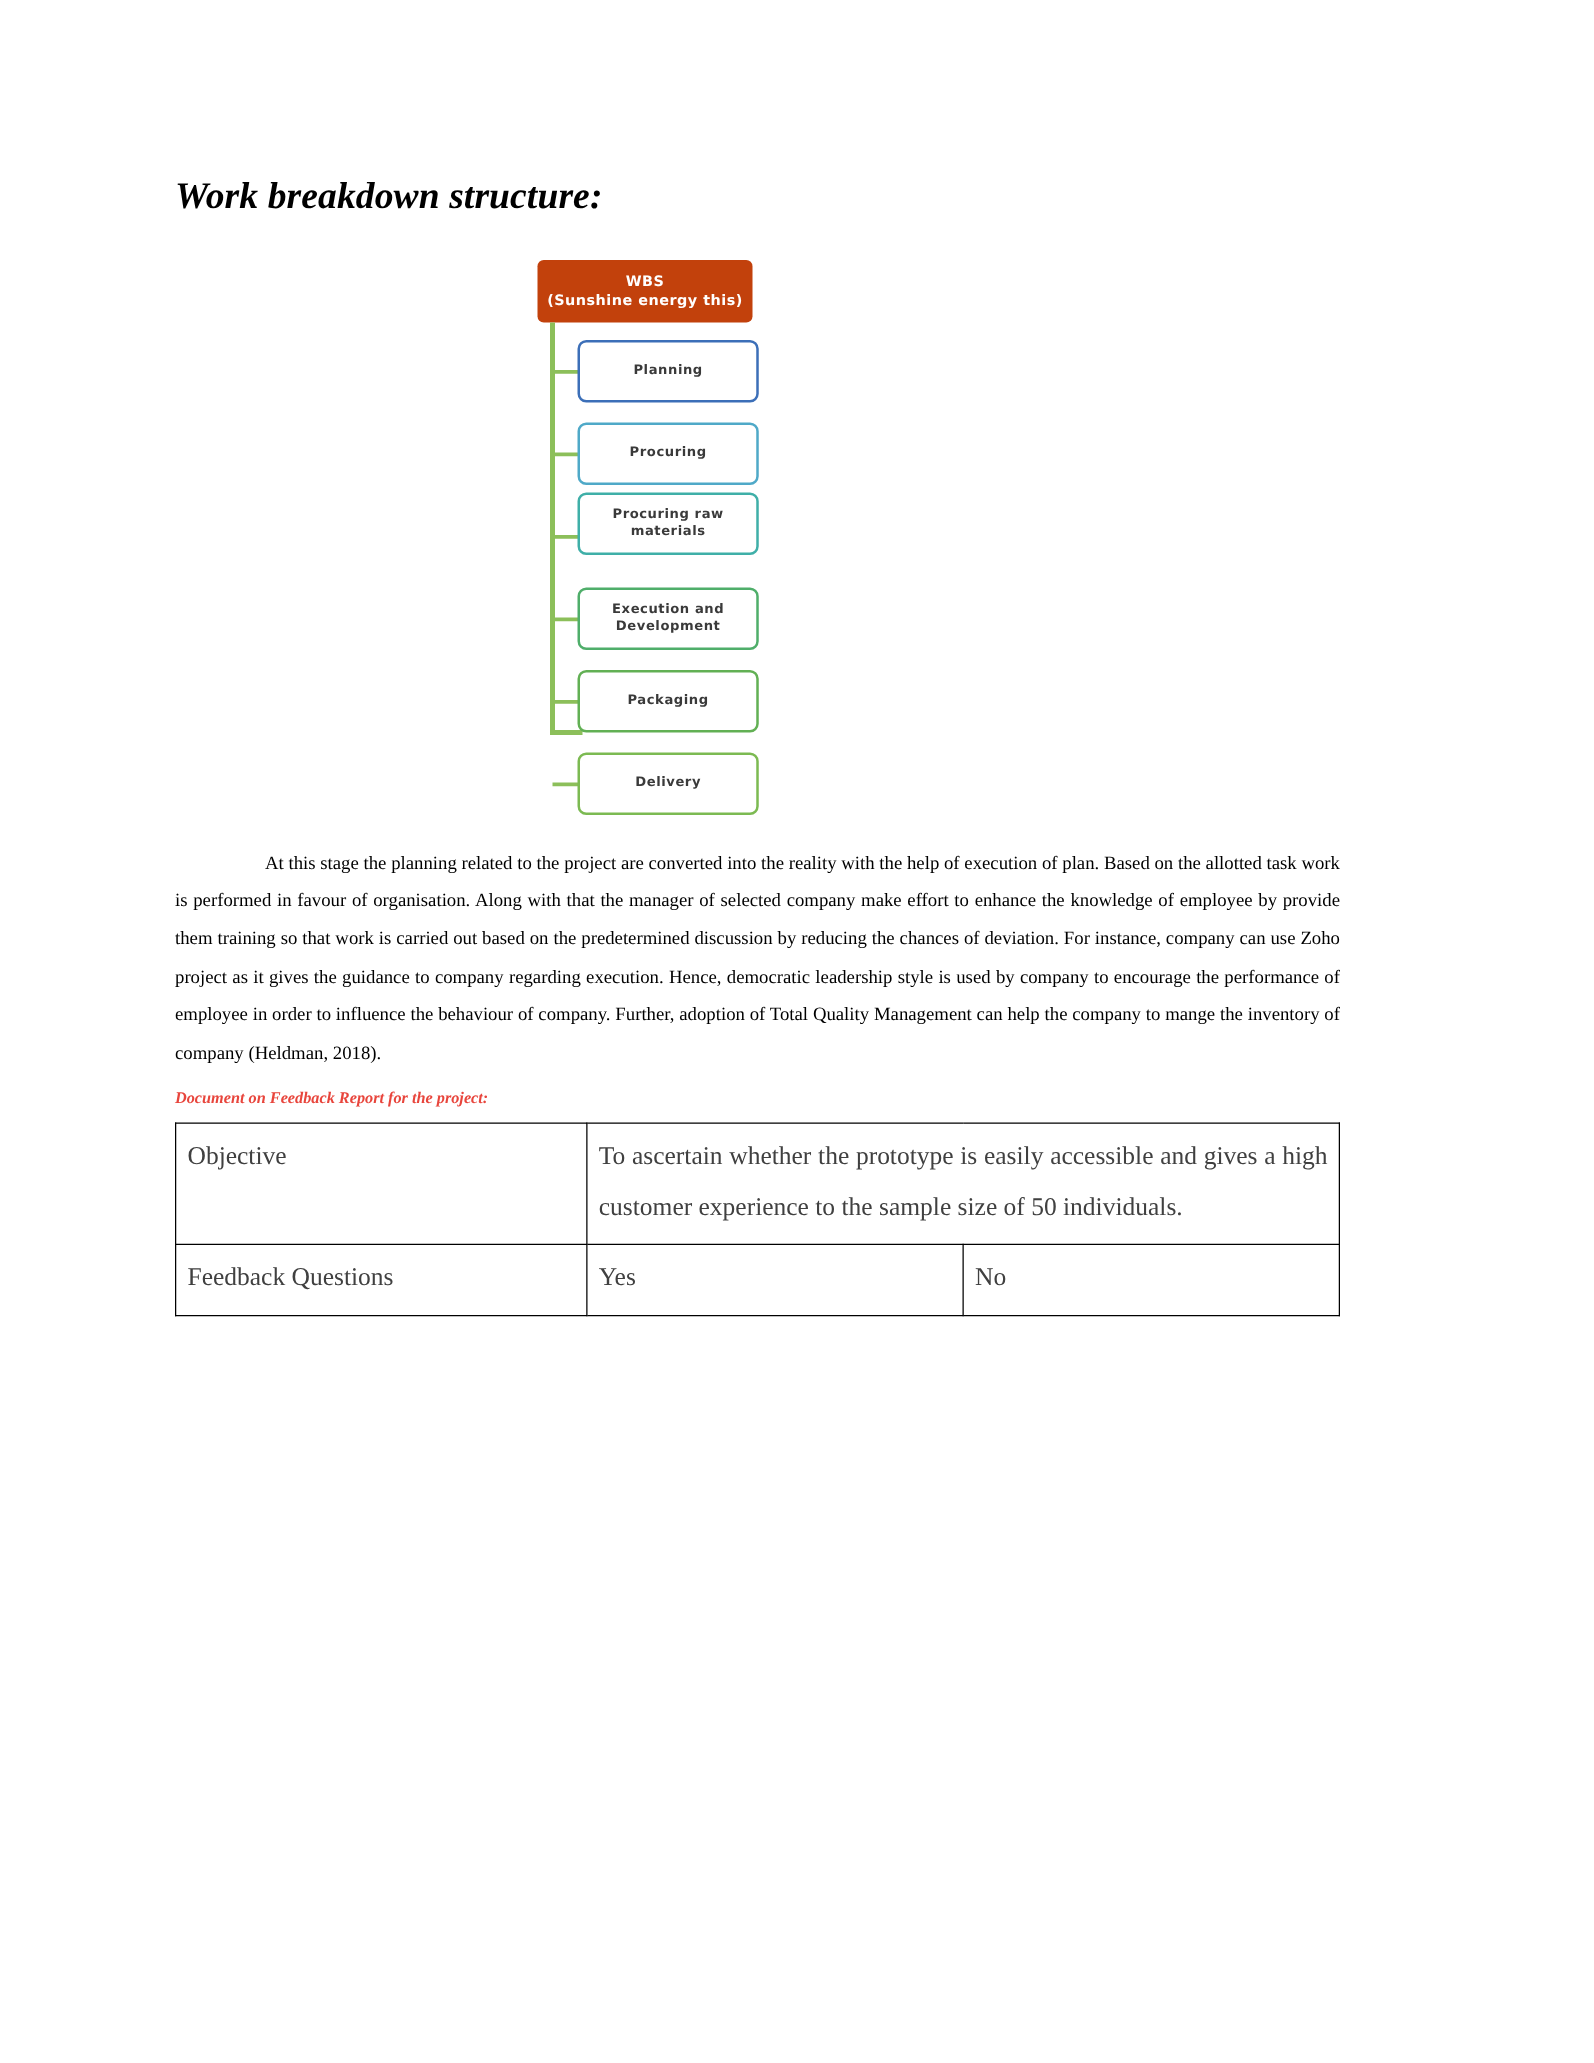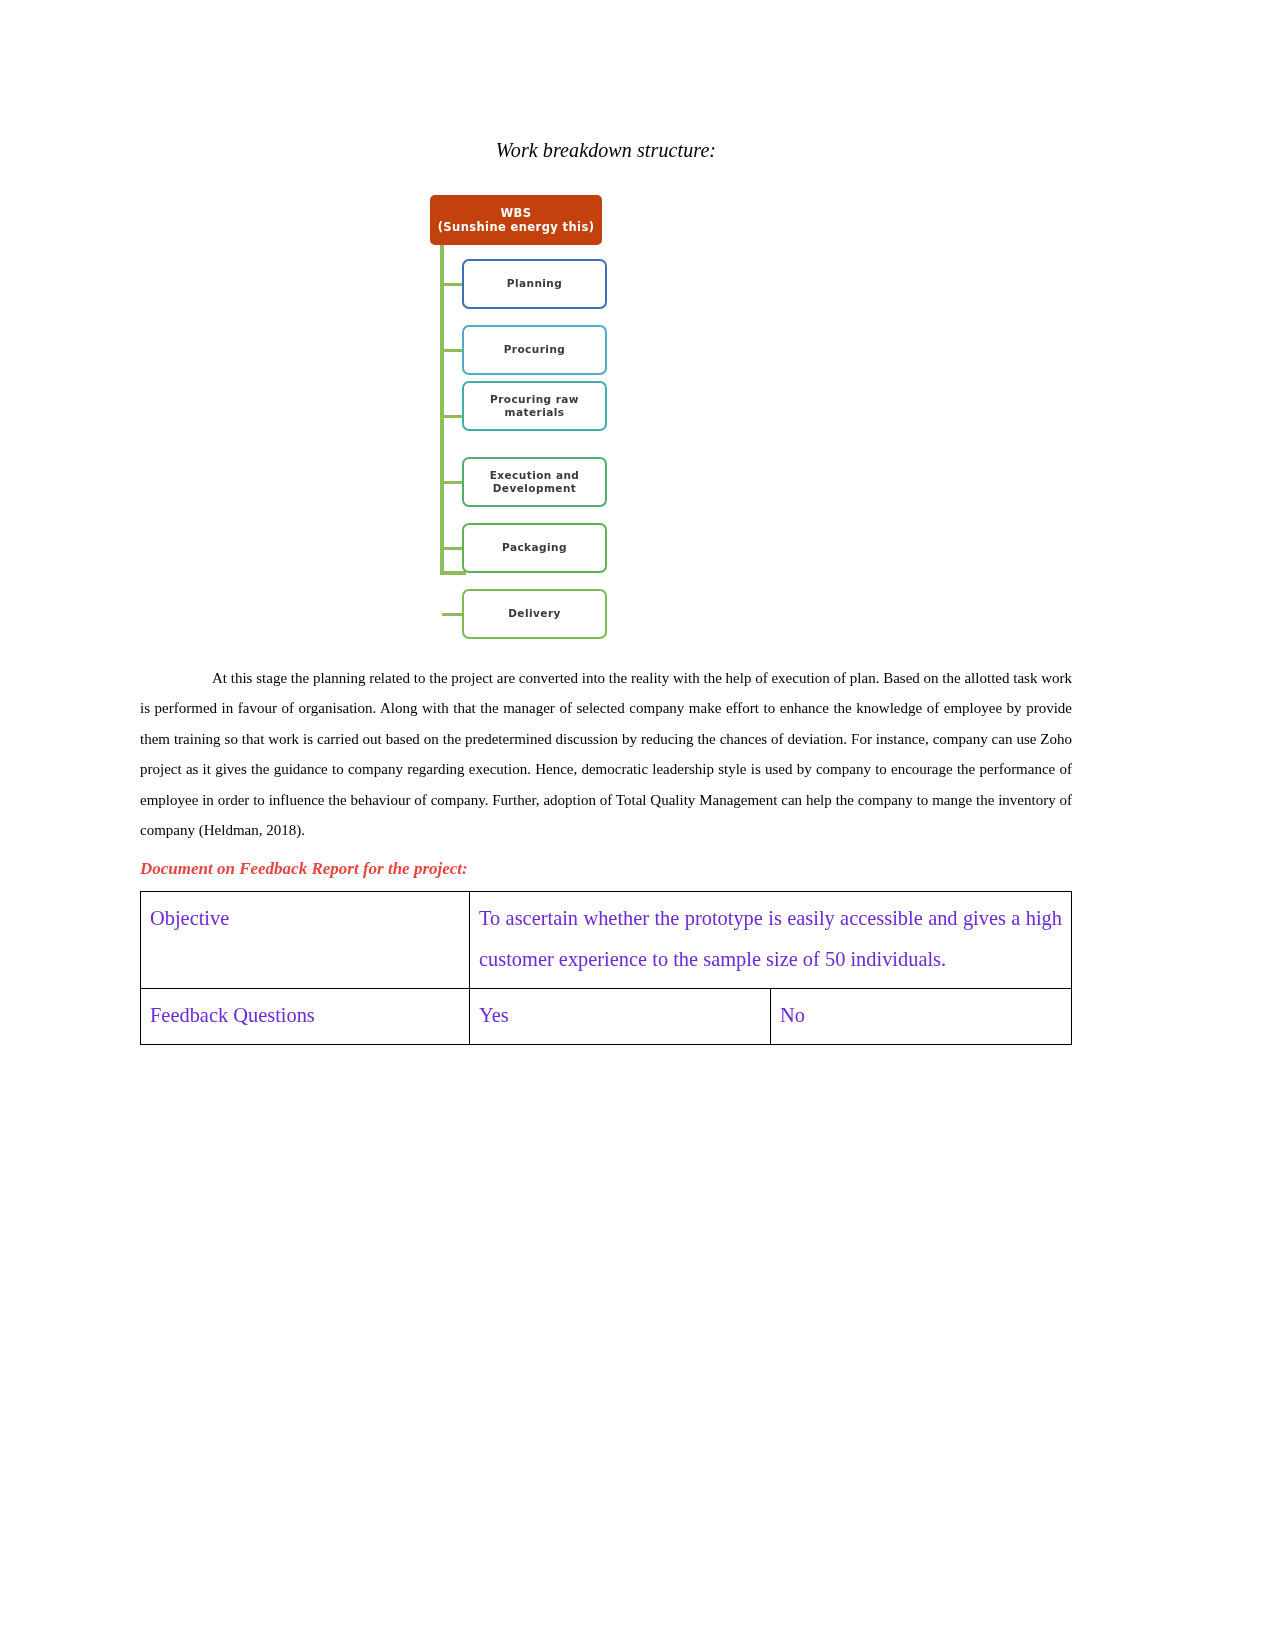--- a/index.html
+++ b/index.html
@@ -25,28 +25,27 @@
   }
 
   .content {
     position: absolute;
     left: 140px;
     top: 138px;
     width: 932px;
   }
 
   h2.section-heading {
-    font-size: 20px;
-    font-weight: normal;
+    font-size: 30px;
+    font-weight: bold;
     font-style: italic;
     margin: 0;
     padding: 0;
     line-height: 1.25;
     letter-spacing: 0.1px;
-    text-align: center;
   }
 
   
   .wbs-figure {
     position: relative;
     margin-top: 32px;
     height: 460px;
     width: 932px;
   }
 
@@ -142,38 +141,38 @@
   p.body-text {
     font-size: 15px;
     line-height: 2.03;
     text-align: justify;
     margin: 8px 0 0 0;
     text-indent: 72px;
     hyphens: none;
   }
 
   .red-heading {
-    font-size: 17px;
+    font-size: 13px;
     font-weight: bold;
     font-style: italic;
     color: #E8453C;
     margin: 12px 0 0 0;
     line-height: 1.3;
   }
 
   
   table.feedback-table {
     border-collapse: collapse;
     width: 932px;
     margin-top: 11px;
     table-layout: fixed;
   }
   table.feedback-table td {
     border: 1.3px solid #000000;
-    color: #6d28d9;
+    color: #404040;
     font-size: 20.4px;
     line-height: 2.02;
     vertical-align: top;
     padding: 6px 9px 8px 9px;
   }
   td.col-label { width: 310px; }
   td.col-yes   { width: 311px; }
   td.col-no    { width: 311px; }
   td.col-wide  { text-align: justify; }
 </style>

